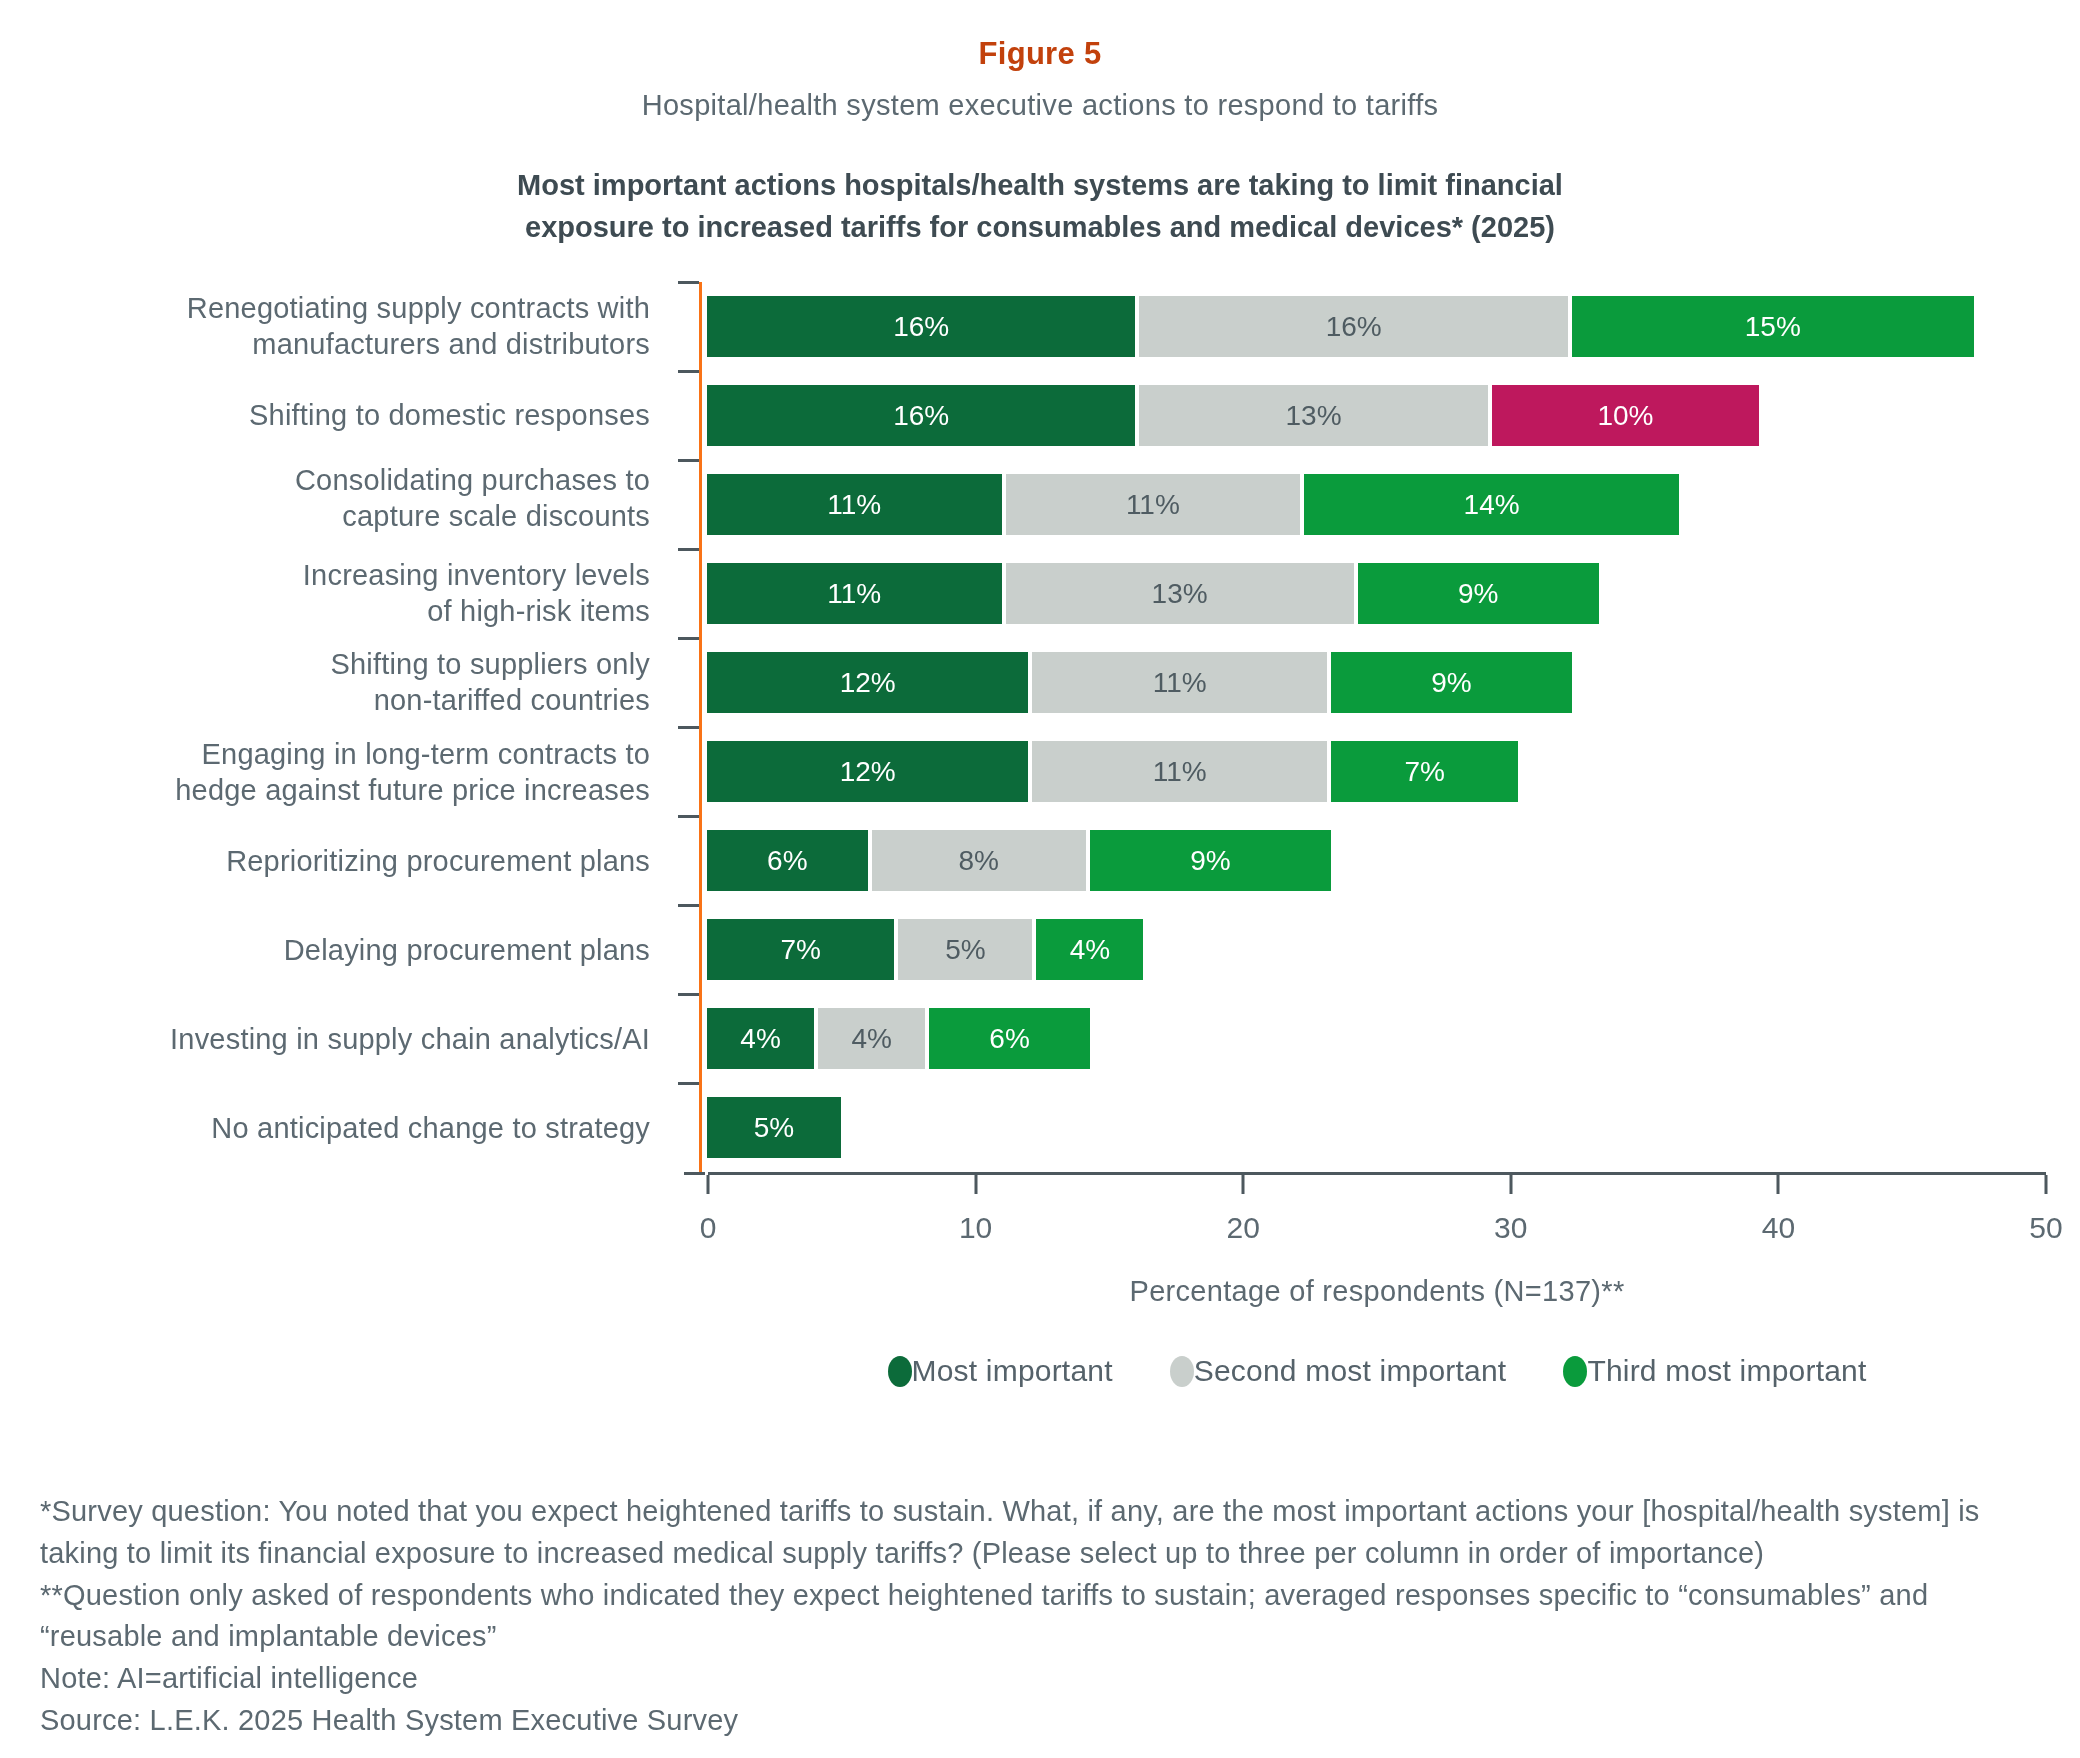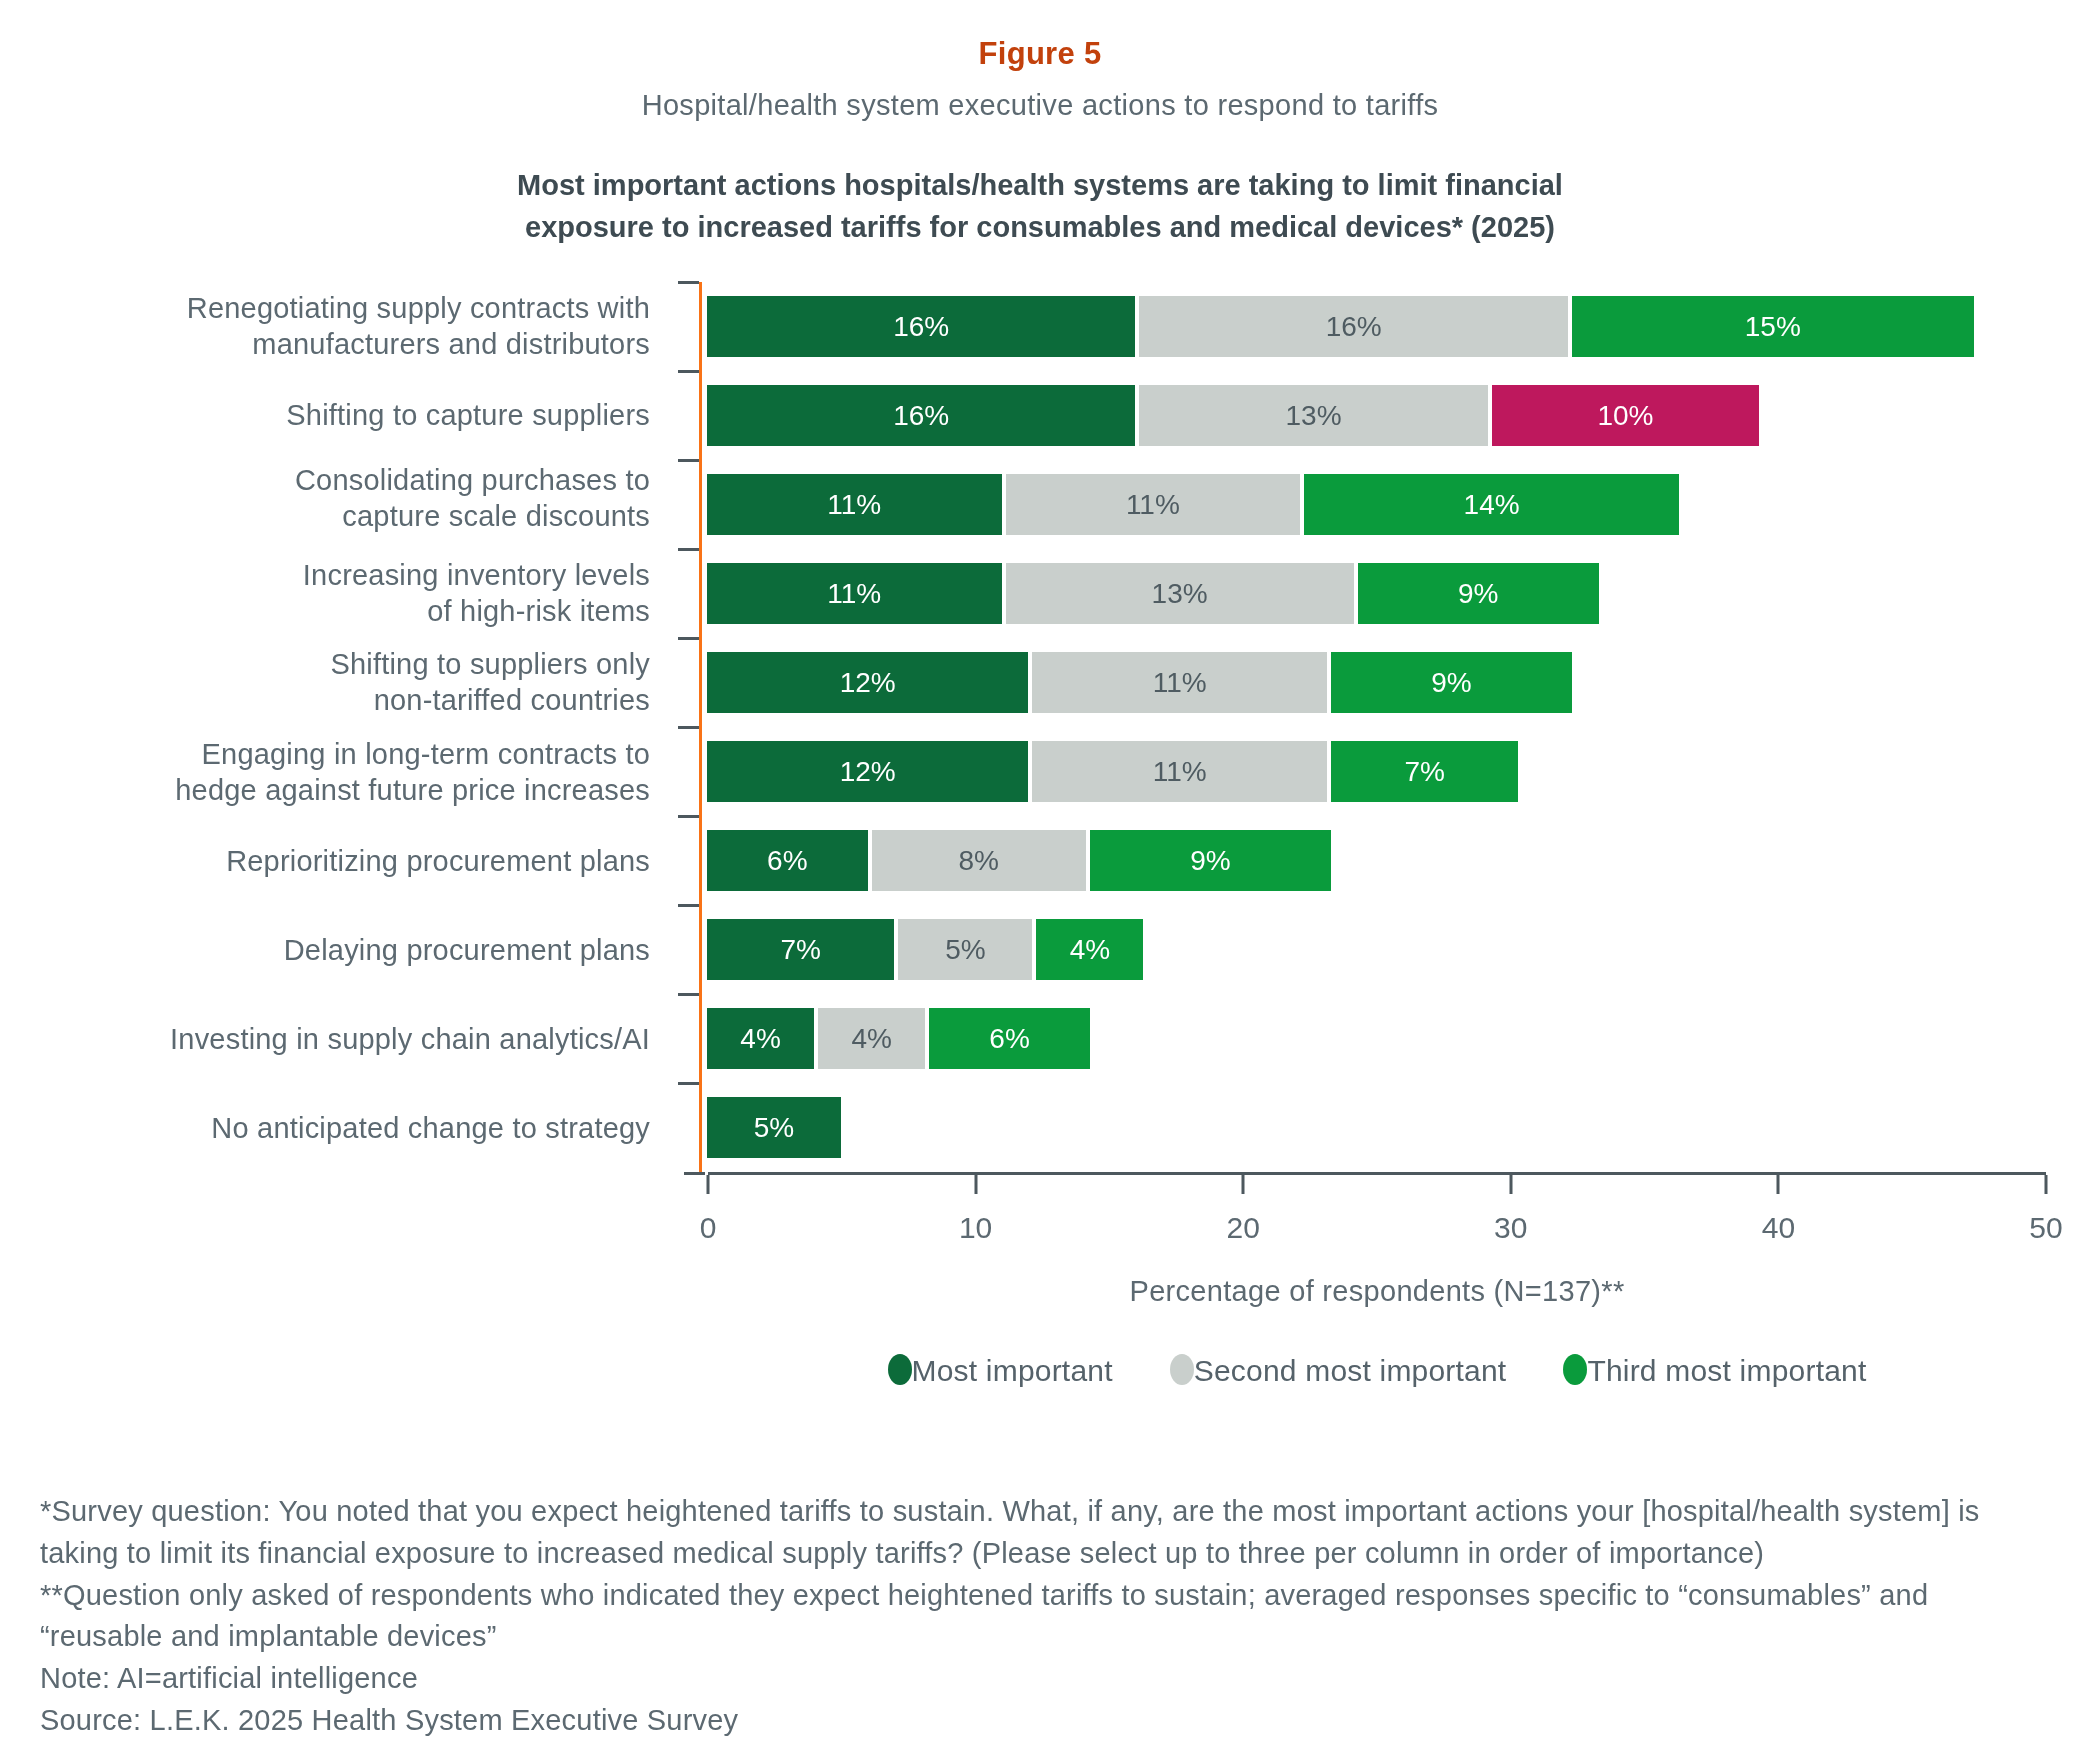--- a/index.html
+++ b/index.html
@@ -59,21 +59,21 @@
   .x-tick-label {
     position:absolute; top:36px; transform:translateX(-50%);
     font-size:30px; color:#5c6971;
   }
 
   .xlabel-row { display:flex; margin-top:16px; }
   .xlabel { flex:1; margin-left:32px; text-align:center; font-size:29px; color:#5c6971; letter-spacing:0.3px; }
 
   .legend-row { display:flex; margin-top:46px; }
   .legend { flex:1; margin-left:32px; display:flex; justify-content:center; gap:57px; }
-  .legend-item { display:flex; align-items:flex-start; }
+  .legend-item { display:flex; align-items:center; }
   .legend-dot { width:24px; height:31px; border-radius:50%; }
   .legend-text { font-size:30px; color:#55626a; letter-spacing:0.2px; }
 
   .footnotes { margin:103px 0 0 6px; width:1990px; }
   .footnote { font-size:29px; color:#5c6971; line-height:1.44; letter-spacing:0.2px; }
 </style>
 </head>
 <body>
 
 <div class="page">
@@ -83,21 +83,21 @@
 exposure to increased tariffs for consumables and medical devices* (2025)</div>
 
   <div class="chart">
     <div class="plot-rows-outer" style="position: relative;">
       <div class="spacer-col"></div>
       <div class="chart-row" style="position: absolute; left: 0px; top: 0px; height: 89px;">
           <div class="row-label">Renegotiating supply contracts with
 manufacturers and distributors</div>
         </div>
         <div class="chart-row" style="position: absolute; left: 0px; top: 89px; height: 89px;">
-          <div class="row-label">Shifting to capture suppliers</div>
+          <div class="row-label">Shifting to domestic responses</div>
         </div>
         <div class="chart-row" style="position: absolute; left: 0px; top: 172px; height: 89px;">
           <div class="row-label">Consolidating purchases to
 capture scale discounts</div>
         </div>
         <div class="chart-row" style="position: absolute; left: 0px; top: 267px; height: 89px;">
           <div class="row-label">Increasing inventory levels
 of high-risk items</div>
         </div>
         <div class="chart-row" style="position: absolute; left: 0px; top: 356px; height: 89px;">

